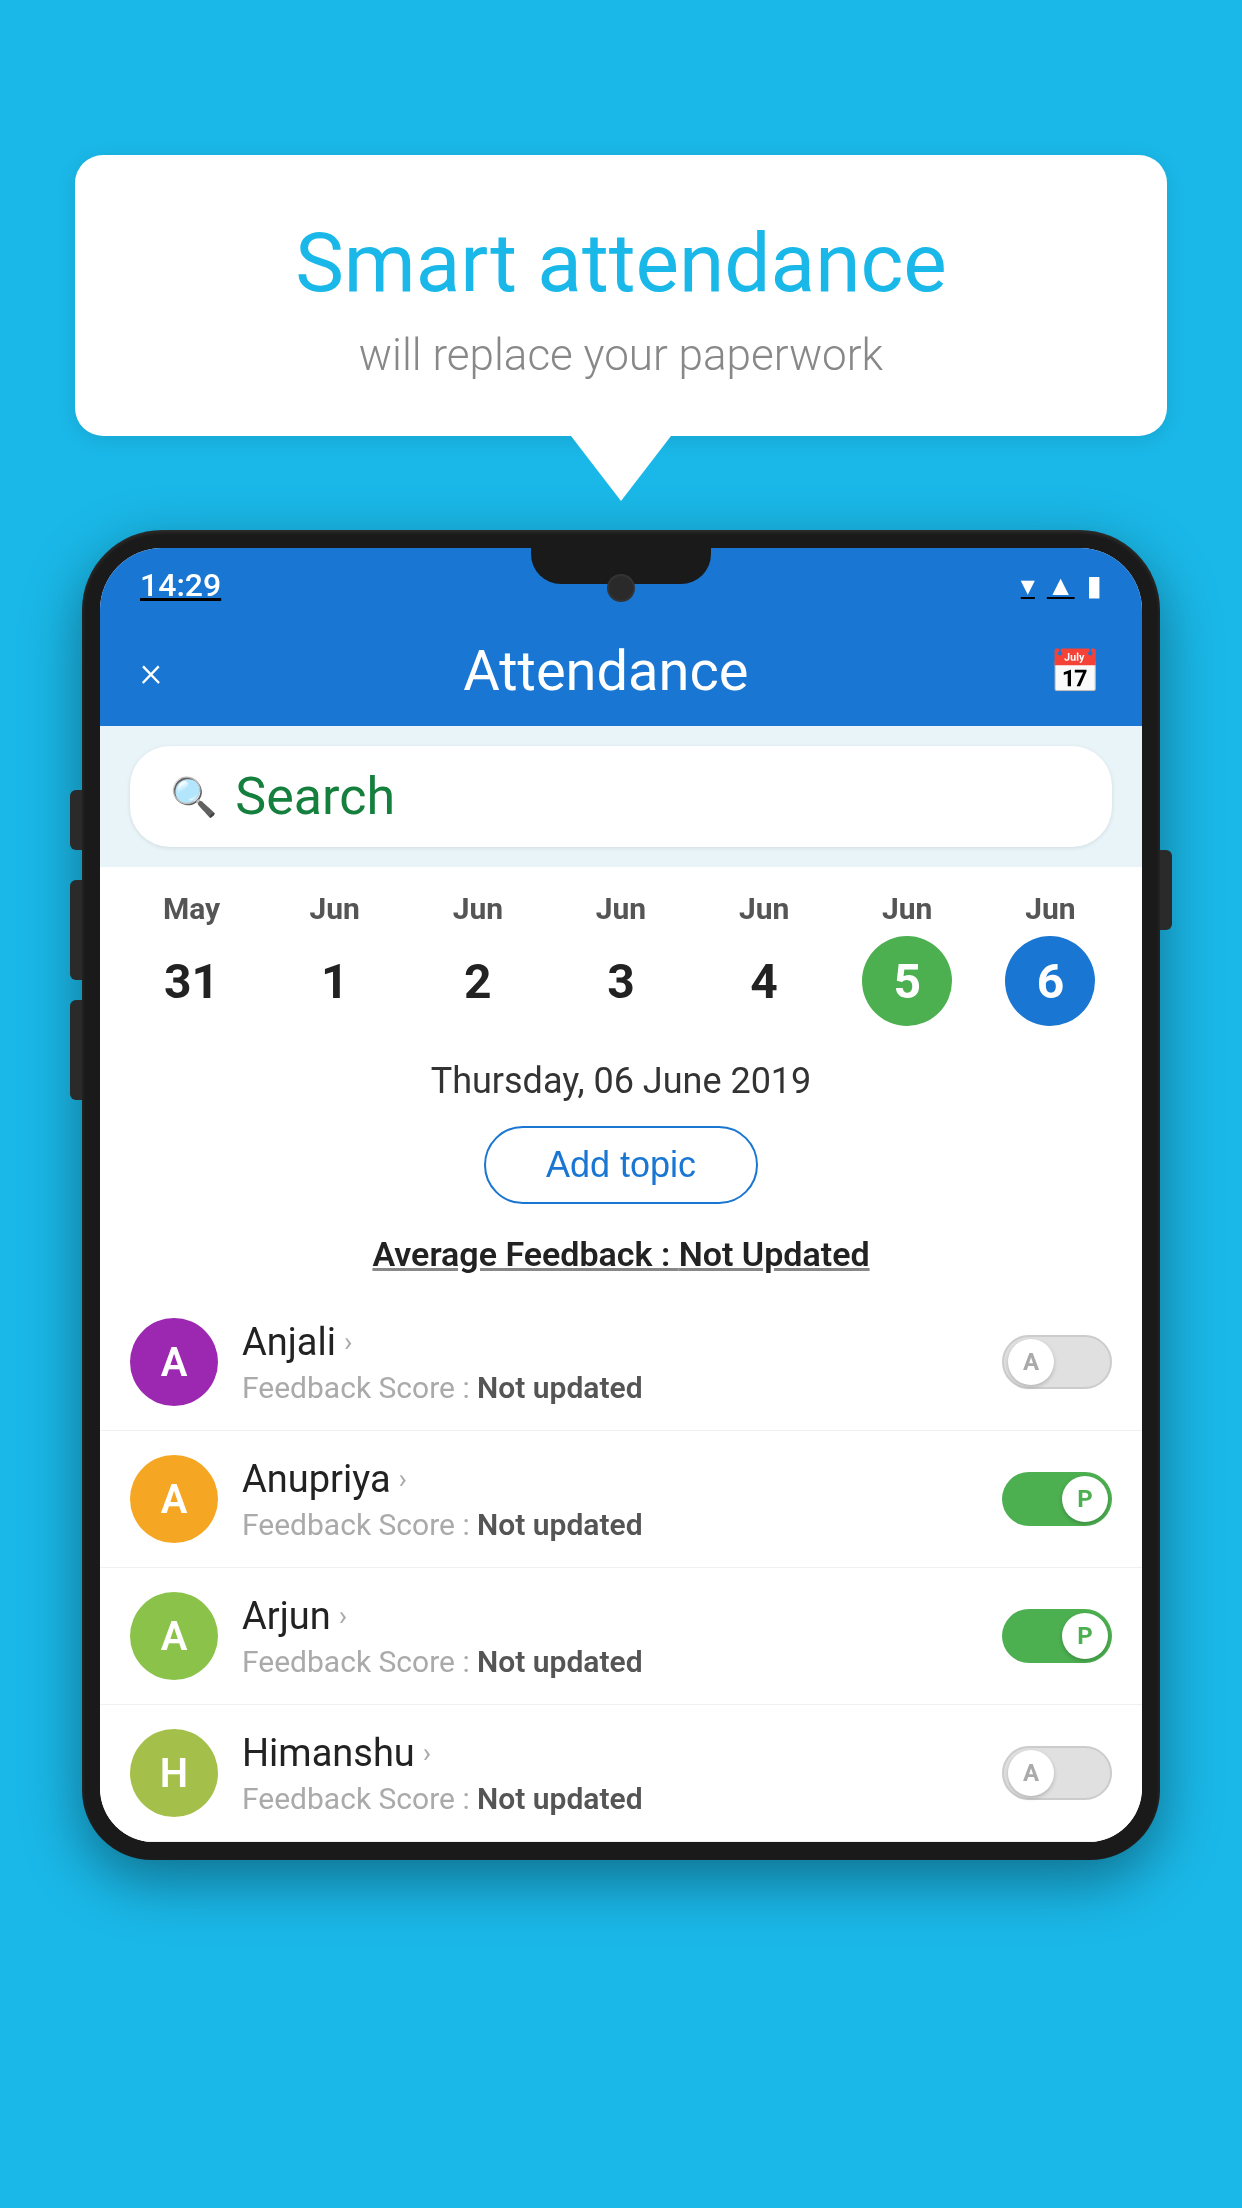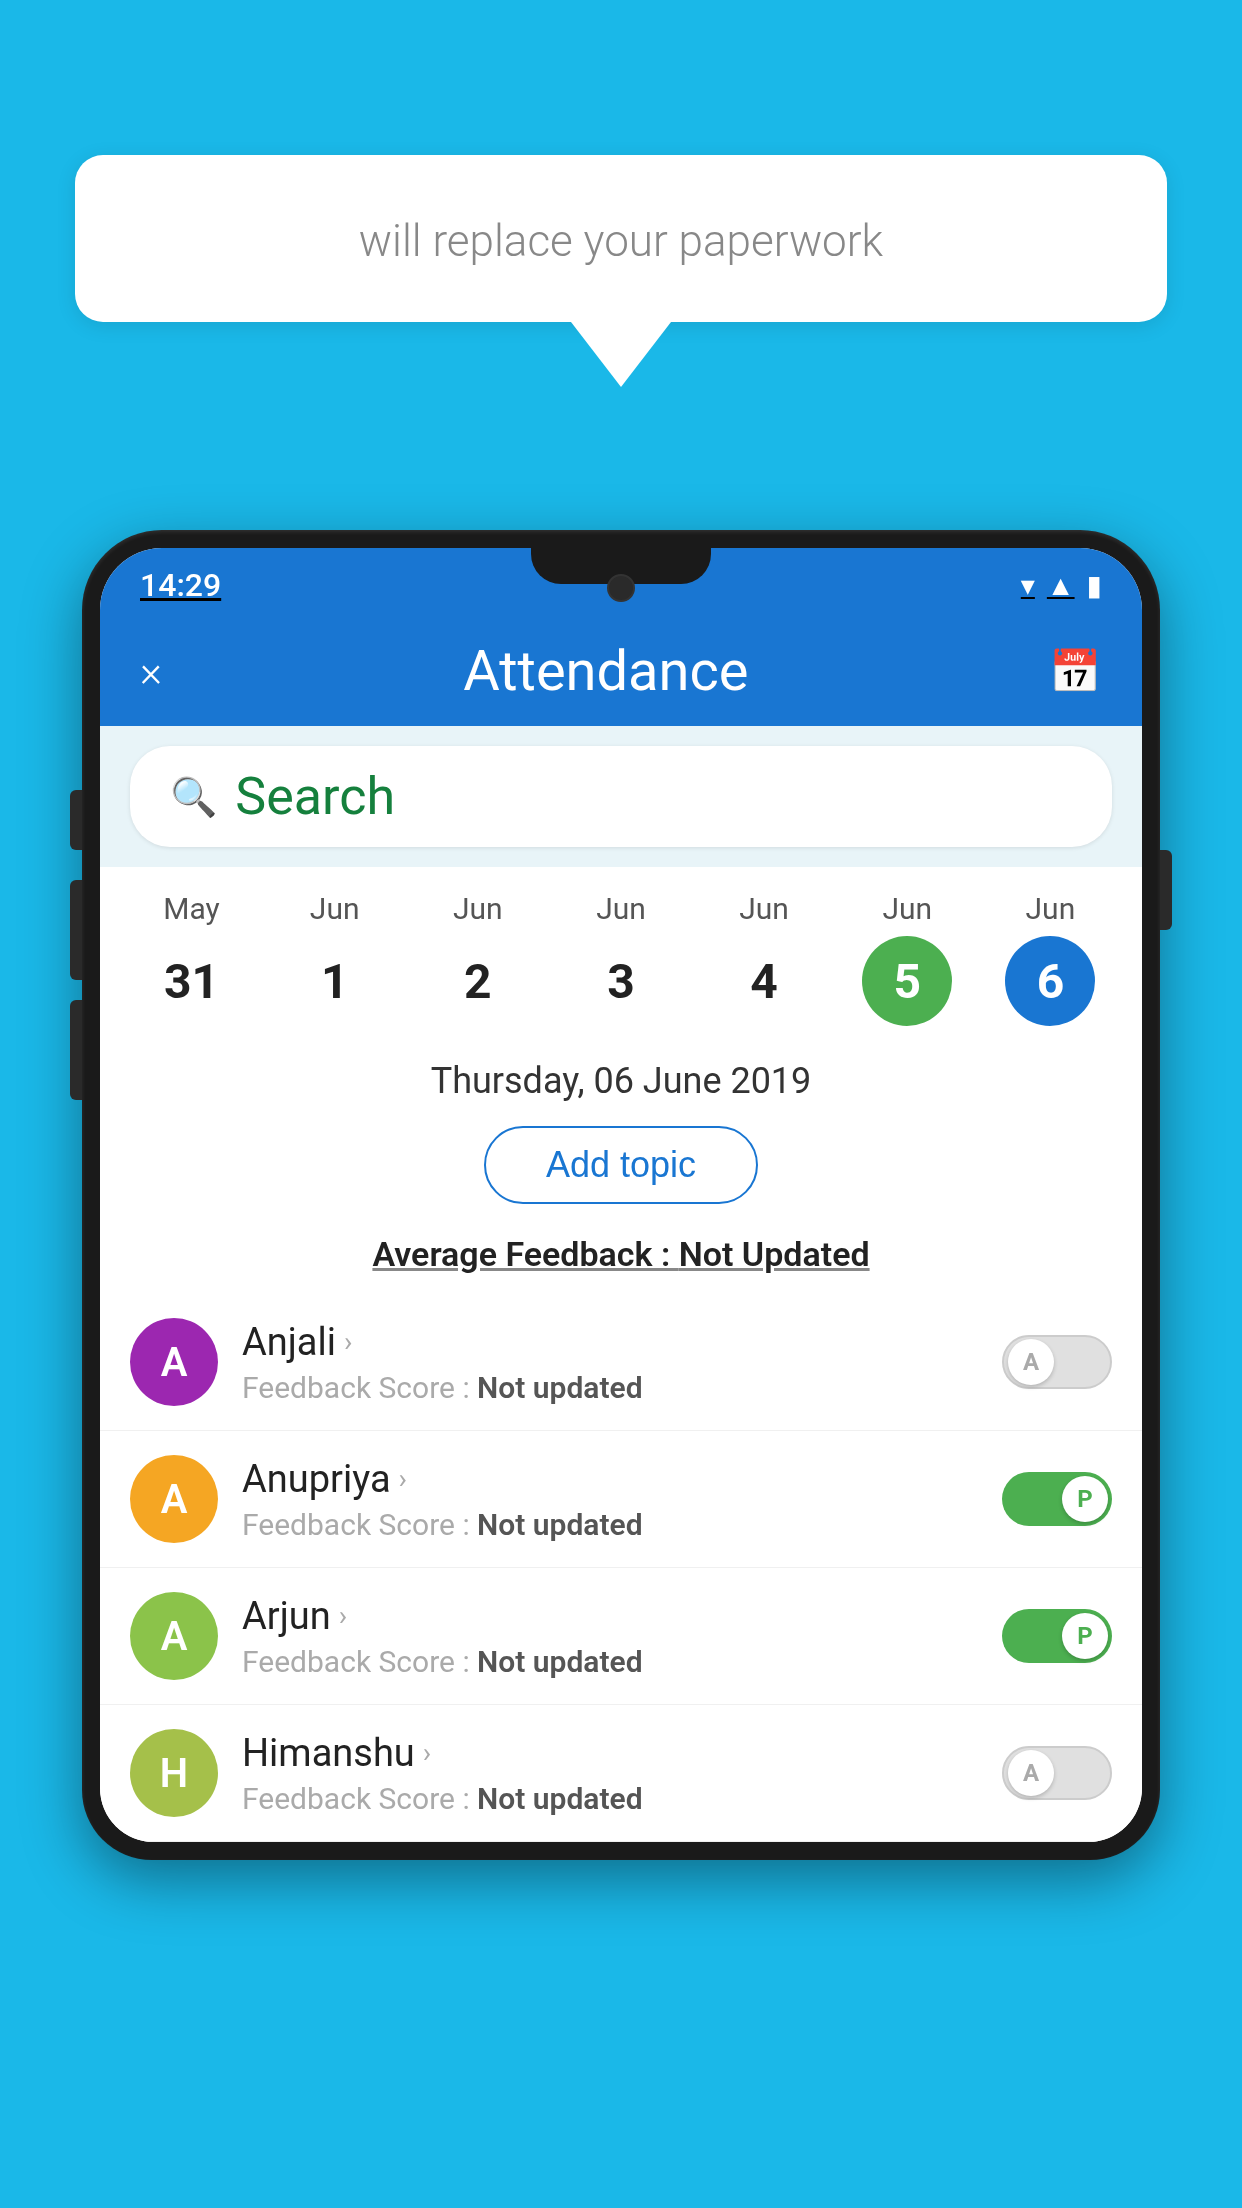--- a/index.html
+++ b/index.html
@@ -192,21 +192,21 @@
       display: flex;
       flex-direction: column;
       align-items: center;
       gap: 10px;
       min-width: 110px;
     }
 
     .cal-month {
       color: #555;
       font-size: 30px;
-      font-weight: 400;
+      font-weight: 700;
     }
 
     .cal-num {
       font-size: 48px;
       font-weight: 700;
       color: #222;
       width: 90px;
       height: 90px;
       display: flex;
       align-items: center;
@@ -413,20 +413,21 @@
       height: 100px;
       background: #2a2a2a;
       border-radius: 6px 0 0 6px;
     }
   </style>
 </head>
 <body>
 
 <div class="speech-bubble-container">
   <div class="speech-bubble">
+    <div class="speech-bubble-title">Smart attendance</div>
     <div class="speech-bubble-subtitle">will replace your paperwork</div>
   </div>
   <div class="speech-bubble-arrow"></div>
 </div>
 
 <div class="phone-container">
   <div class="phone-outer">
 
     <div class="phone-side-btn-right"></div>
     <div class="phone-side-btn-left-1"></div>

